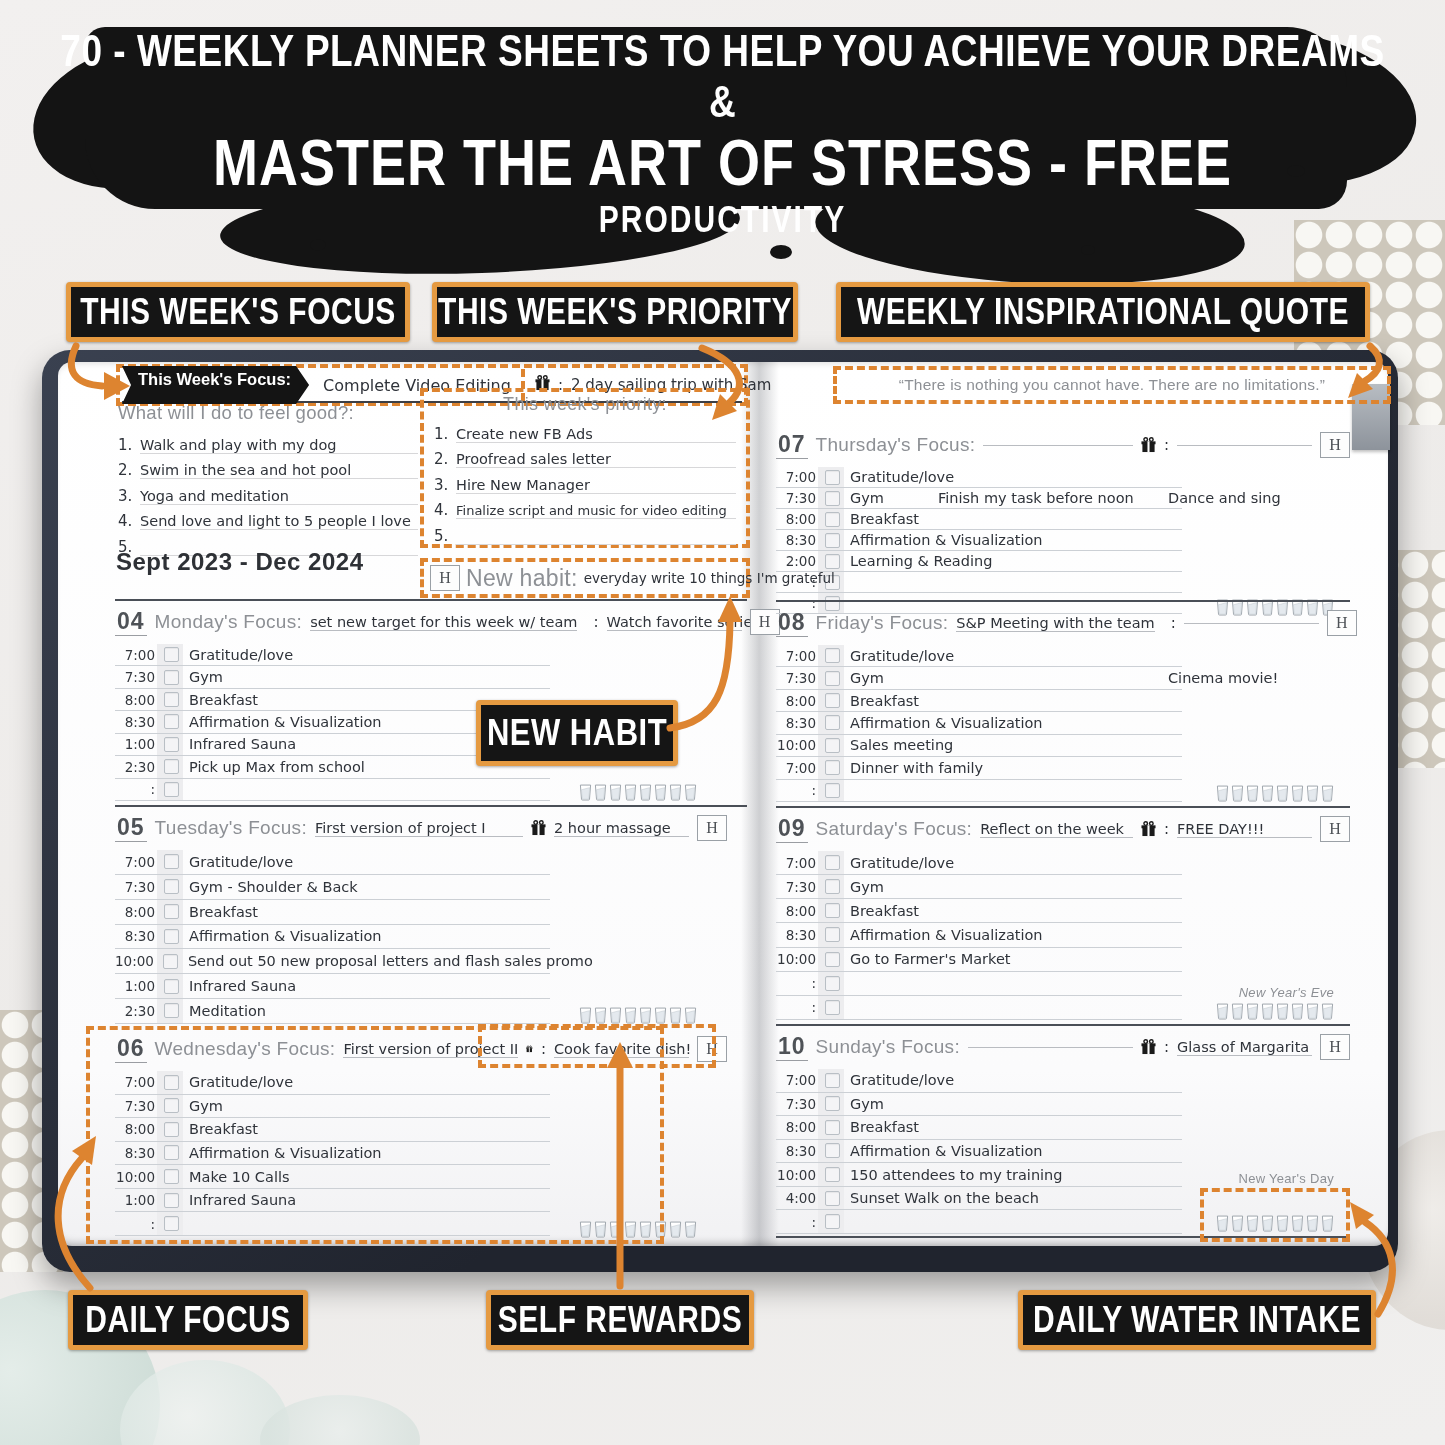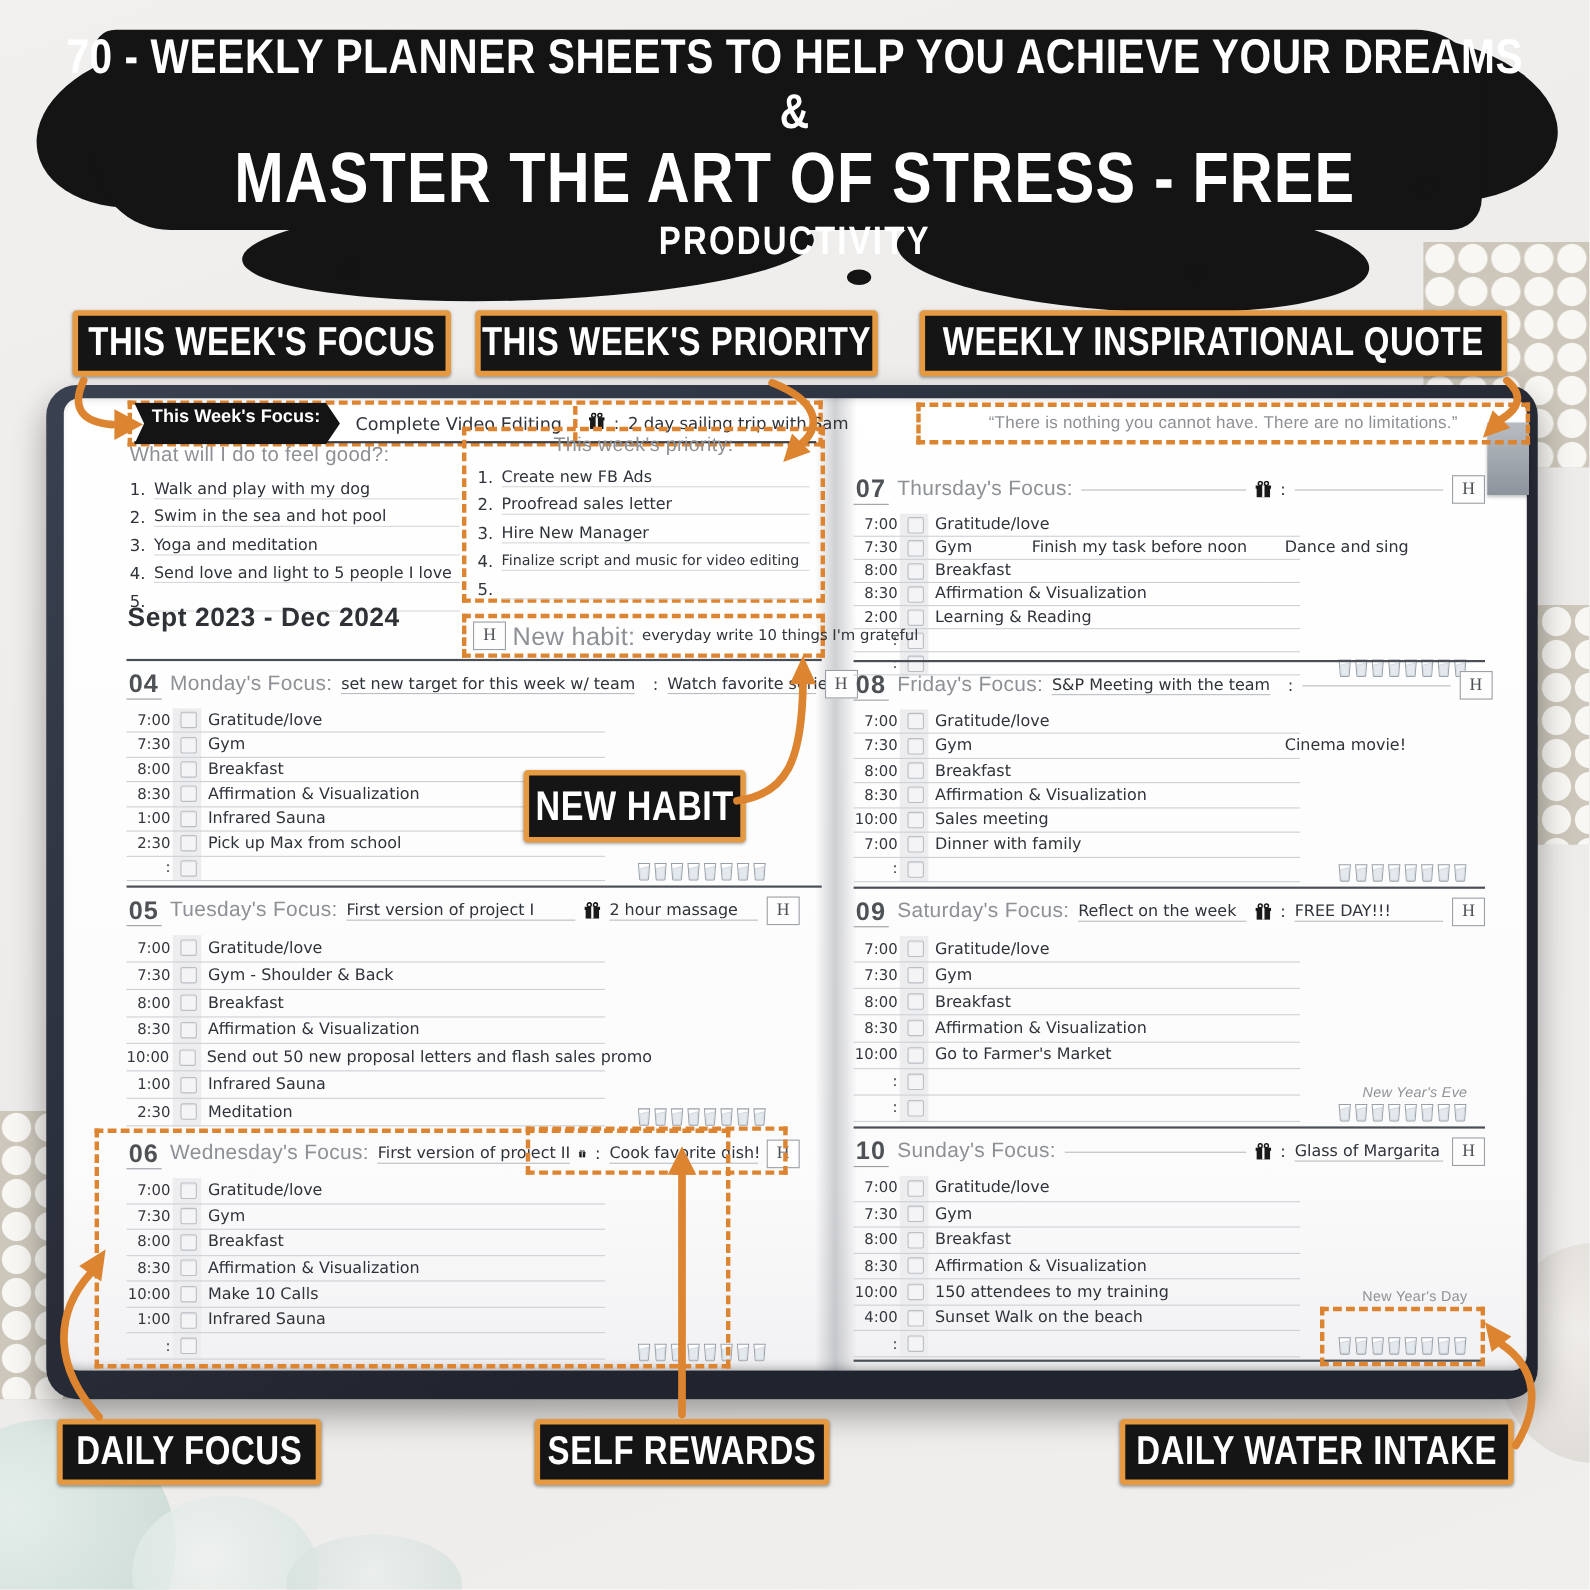--- a/index.html
+++ b/index.html
@@ -35,21 +35,21 @@
   .banner-l2{font-size:54px;font-weight:700;letter-spacing:1px;margin-top:12px;transform:scaleY(1.2);}
   .banner-l3{font-size:30px;font-weight:600;letter-spacing:2px;margin-top:10px;transform:scaleY(1.2);}
   
   .callout{position:absolute;background:#151515;border:5px solid #e59a41;border-radius:4px;
     display:flex;align-items:center;justify-content:center;color:#fff;z-index:6;
     box-shadow:0 1px 3px rgba(0,0,0,.35);}
   .callout span{display:inline-block;font-size:30px;font-weight:700;letter-spacing:.5px;transform:scaleY(1.22);white-space:nowrap;}
   .co-focus{left:66px;top:282px;width:334px;height:50px;}
   .co-priority{left:432px;top:282px;width:356px;height:50px;}
   .co-quote{left:836px;top:282px;width:524px;height:50px;}
-  .co-dfocus{left:52px;top:1290px;width:230px;height:50px;}
+  .co-dfocus{left:68px;top:1290px;width:230px;height:50px;}
   .co-rewards{left:486px;top:1290px;width:258px;height:50px;}
   .co-water{left:1018px;top:1290px;width:348px;height:50px;}
   .co-newhabit{left:476px;top:700px;width:192px;height:56px;z-index:7;}
   .co-newhabit span{font-size:31px;}
   
   .book{left:42px;top:350px;width:1356px;height:922px;border-radius:28px;
     background:linear-gradient(145deg,#3a4150,#20242e 65%);
     box-shadow:0 14px 30px rgba(0,0,0,.35);z-index:1;}
   .pages{left:58px;top:362px;width:1330px;height:884px;border-radius:14px;
     background:linear-gradient(180deg,#ffffff 0%,#fbfbfc 80%,#f1f1f3 100%);

